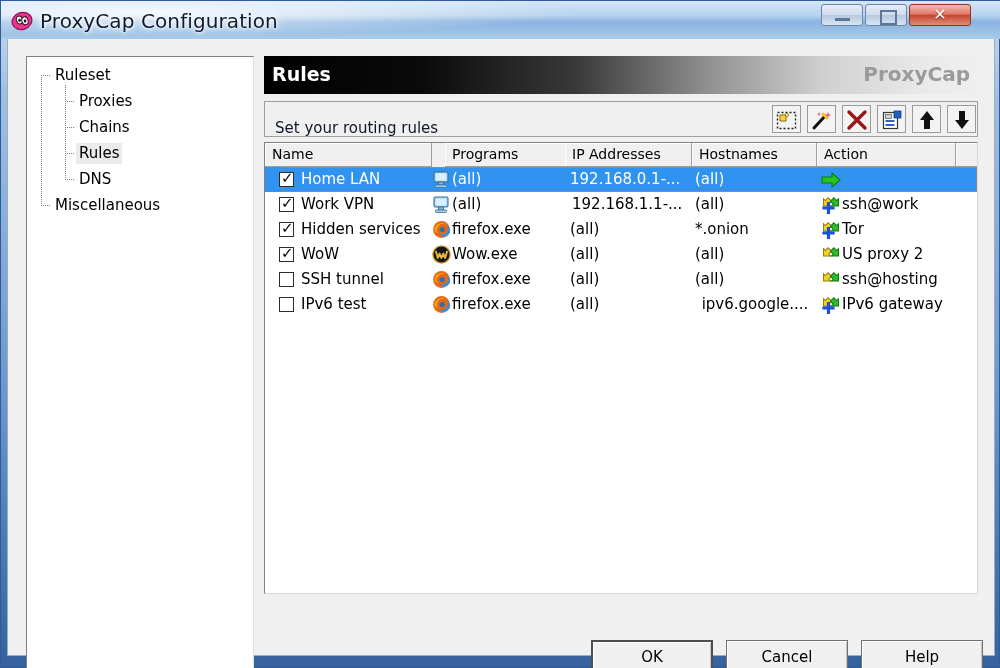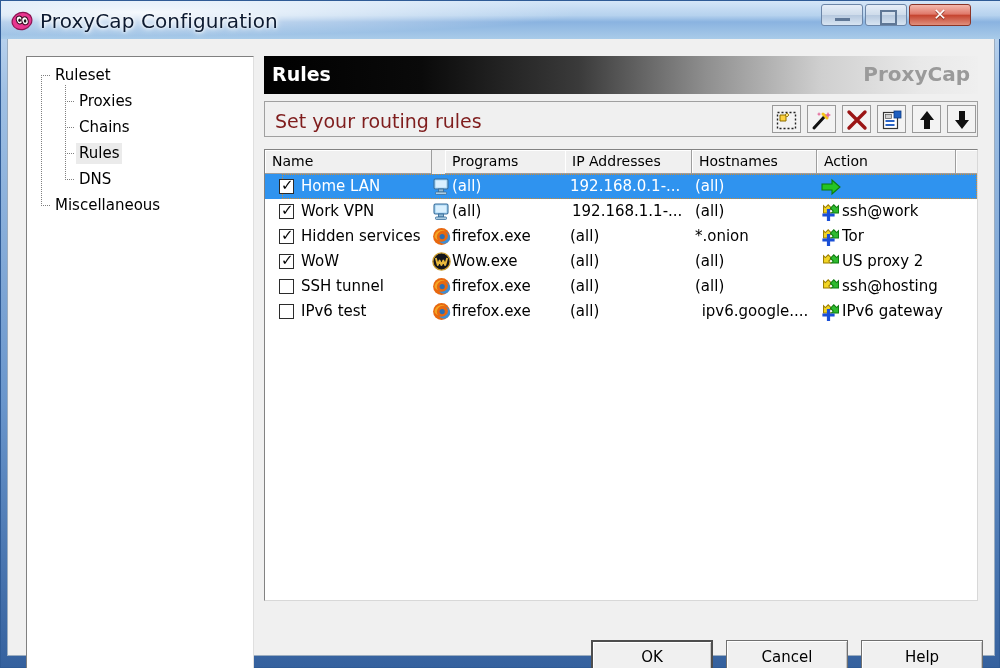--- a/index.html
+++ b/index.html
@@ -92,33 +92,32 @@
     position:absolute; left:8px; top:7px; font-size:19px; font-weight:bold; color:#ffffff;
   }
   #banner-brand {
     position:absolute; right:8px; top:6px; font-size:20px; font-weight:bold; color:#9a9a9a;
   }
   #subbar {
     position:absolute; left:0; top:45px; width:714px; height:36px;
     background:#f0f0f0; border:1px solid #a0a0a0;
   }
   #subbar-label {
-    position:absolute; left:10px; top:8px; font-size:19px; color:#7f1d1d;
+    position:absolute; left:10px; top:17px; font-size:15px; color:#0f172a;
   }
   .tbtn {
     position:absolute; top:3px; width:29px; height:28px;
     background:#f3f3f3; border:1px solid #9a9a9a;
   }
   .tbtn svg { position:absolute; left:3px; top:3px; }
   
   #listview {
     position:absolute; left:0; top:86px; width:714px; height:452px;
     background:#fff; border:1px solid #828282; border-right-color:#d8d8d8; border-bottom-color:#d8d8d8;
     overflow:hidden;
-    margin-top:7px;
   }
   #header-row {
     position:absolute; left:0; top:0; height:24px; width:712px;
     background:#f0f0f0;
   }
   .hcell {
     position:absolute; top:0; height:24px; line-height:23px;
     background:#f0f0f0;
     border-right:1px solid #9e9e9e; border-bottom:1px solid #9e9e9e;
     box-shadow:inset 1px 1px 0 #ffffff;

